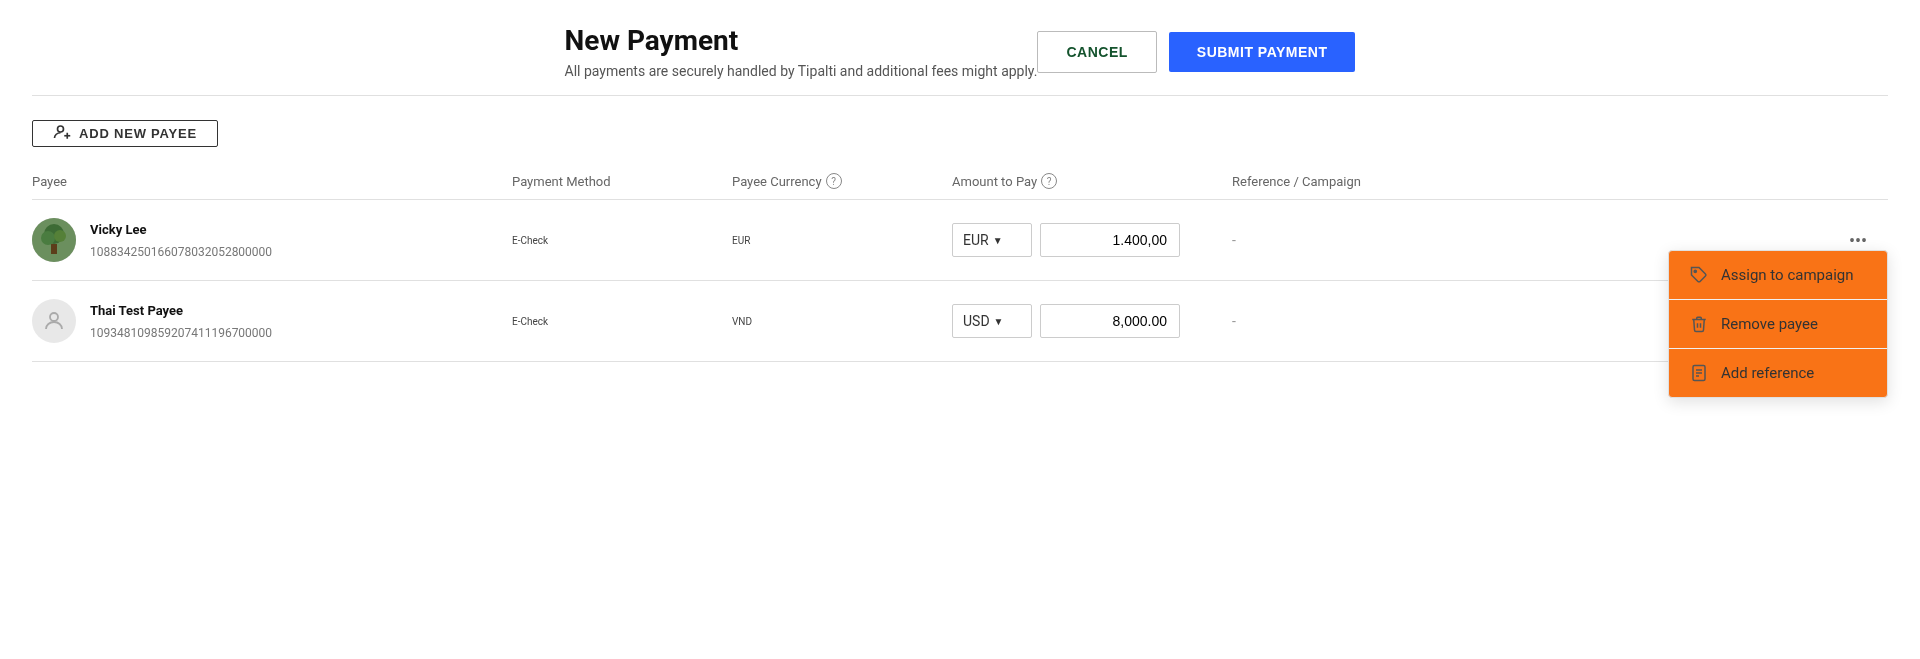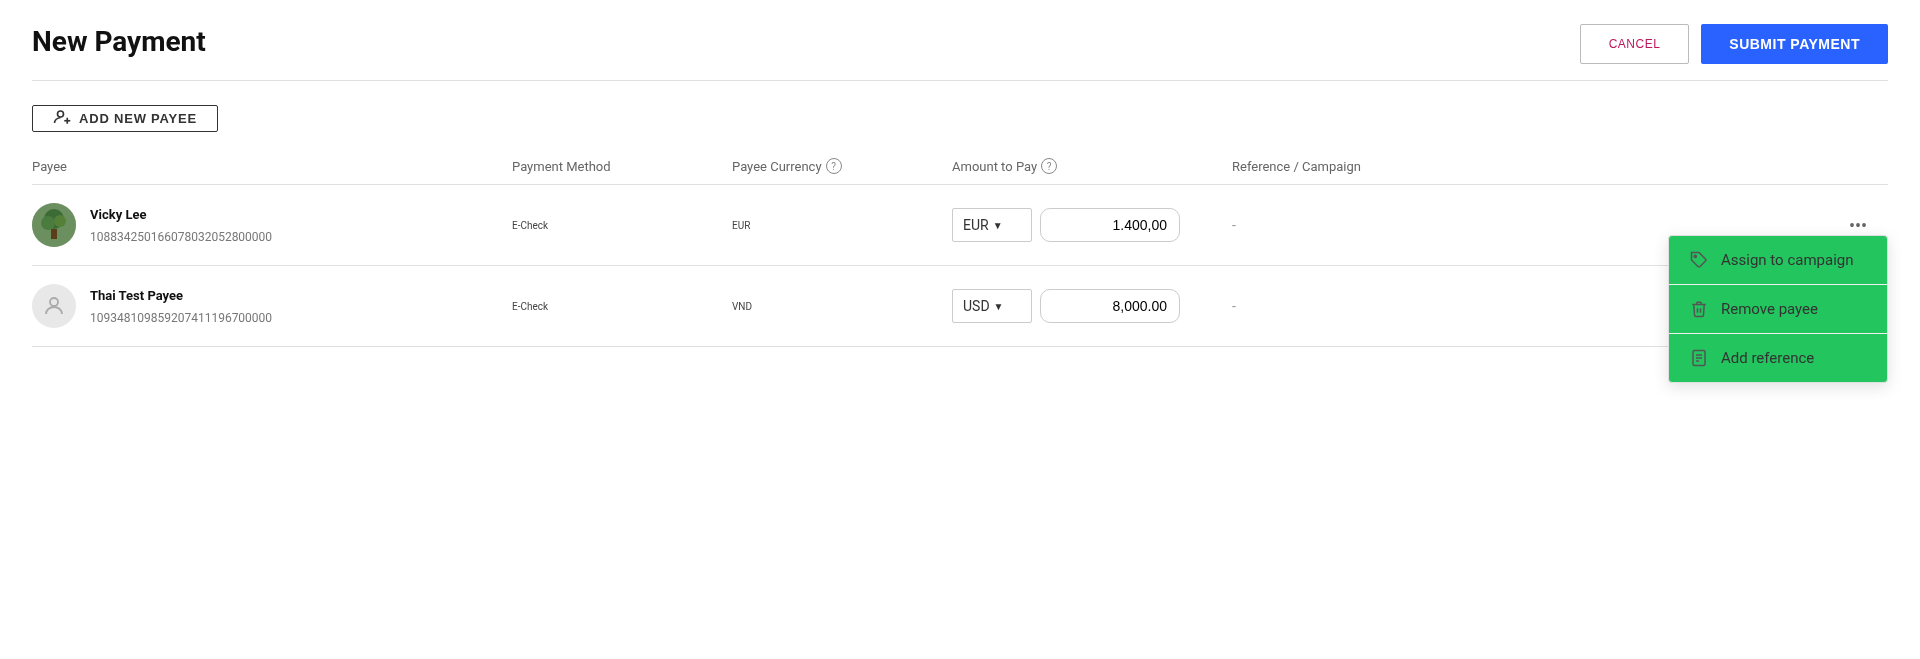--- a/index.html
+++ b/index.html
@@ -6,21 +6,21 @@
     body {
       font-family: -apple-system, BlinkMacSystemFont, 'Segoe UI', Roboto, sans-serif;
       background: #fff;
       color: #333;
       width: 1920px;
       min-height: 659px;
     }
     .header {
       display: flex;
       align-items: center;
-      justify-content: space-between;
+      justify-content: center;
       padding: 24px 32px 16px 32px;
     }
     .header-left h1 {
       font-size: 28px;
       font-weight: 700;
       color: #111;
       margin-bottom: 6px;
     }
     .header-left p {
       font-size: 14px;
@@ -28,23 +28,23 @@
     }
     .header-right {
       display: flex;
       gap: 12px;
       align-items: center;
     }
     .btn-cancel {
       padding: 12px 28px;
       border: 1.5px solid #bbb;
       background: #fff;
-      color: #be185d;
-      font-size: 12px;
-      font-weight: 400;
+      color: #14532d;
+      font-size: 14px;
+      font-weight: 700;
       letter-spacing: 0.5px;
       cursor: pointer;
       border-radius: 2px;
     }
     .btn-submit {
       padding: 12px 28px;
       border: none;
       background: #2962ff;
       color: #fff;
       font-size: 14px;
@@ -162,21 +162,21 @@
       background: #fff;
       font-size: 14px;
       cursor: pointer;
       border-radius: 2px;
       min-width: 80px;
     }
     .amount-input {
       padding: 8px 12px;
       border: 1.5px solid #ccc;
       font-size: 14px;
-      border-radius: 10px;
+      border-radius: 2px;
       width: 140px;
       text-align: right;
     }
     .dash-cell {
       font-size: 14px;
       color: #999;
     }
     .more-btn {
       display: flex;
       align-items: center;
@@ -184,21 +184,21 @@
       cursor: pointer;
       font-size: 18px;
       color: #666;
       padding: 4px 8px;
     }
     
     .context-menu {
       position: absolute;
       right: 0;
       top: 50px;
-      background: #22c55e;
+      background: #f97316;
       border: 1px solid #e0e0e0;
       border-radius: 4px;
       box-shadow: 0 4px 16px rgba(0,0,0,0.12);
       z-index: 100;
       min-width: 220px;
       overflow: hidden;
     }
     .context-menu-item {
       display: flex;
       align-items: center;
@@ -220,20 +220,21 @@
       justify-content: center;
       color: #555;
     }
   </style>
 </head>
 <body>
 
 <div class="header">
   <div class="header-left">
     <h1>New Payment</h1>
+    <p>All payments are securely handled by Tipalti and additional fees might apply.</p>
   </div>
   <div class="header-right">
     <button class="btn-cancel">CANCEL</button>
     <button class="btn-submit">SUBMIT PAYMENT</button>
   </div>
 </div>
 
 <div class="divider"></div>
 
 <div class="add-payee-section">

